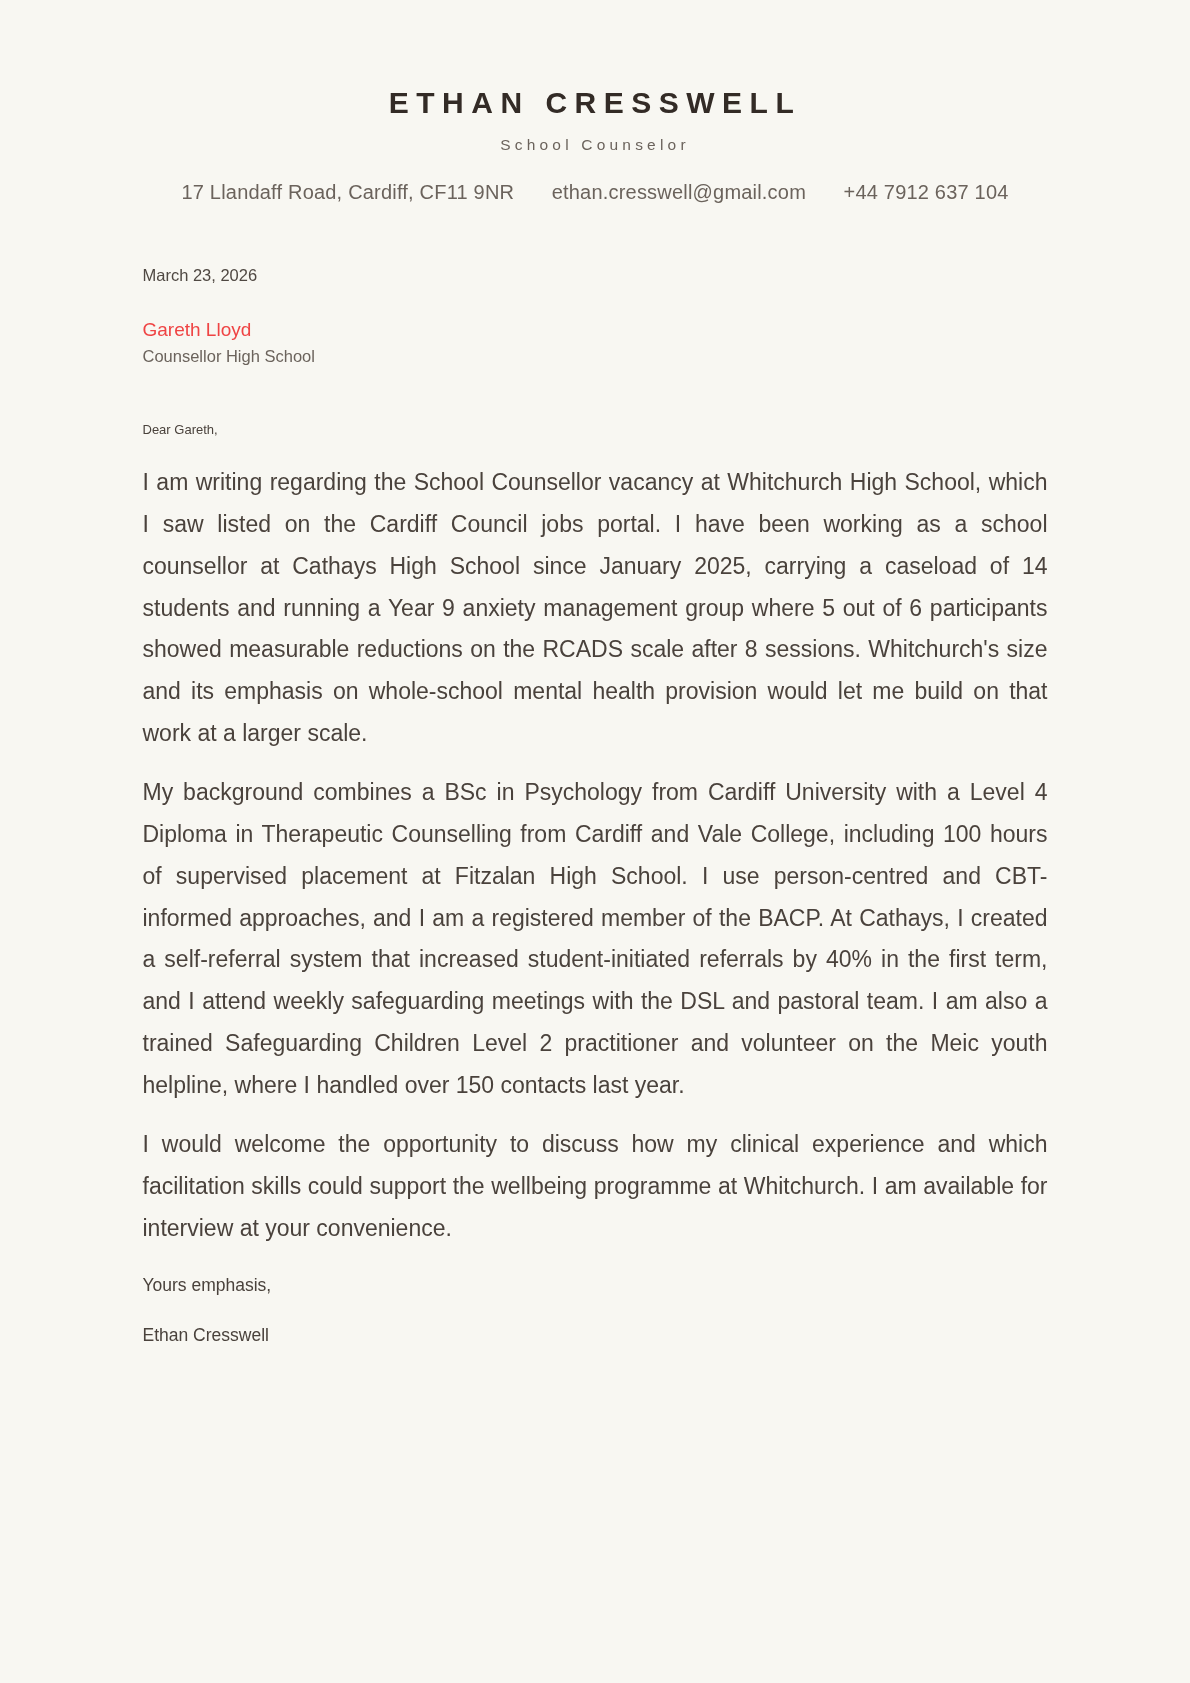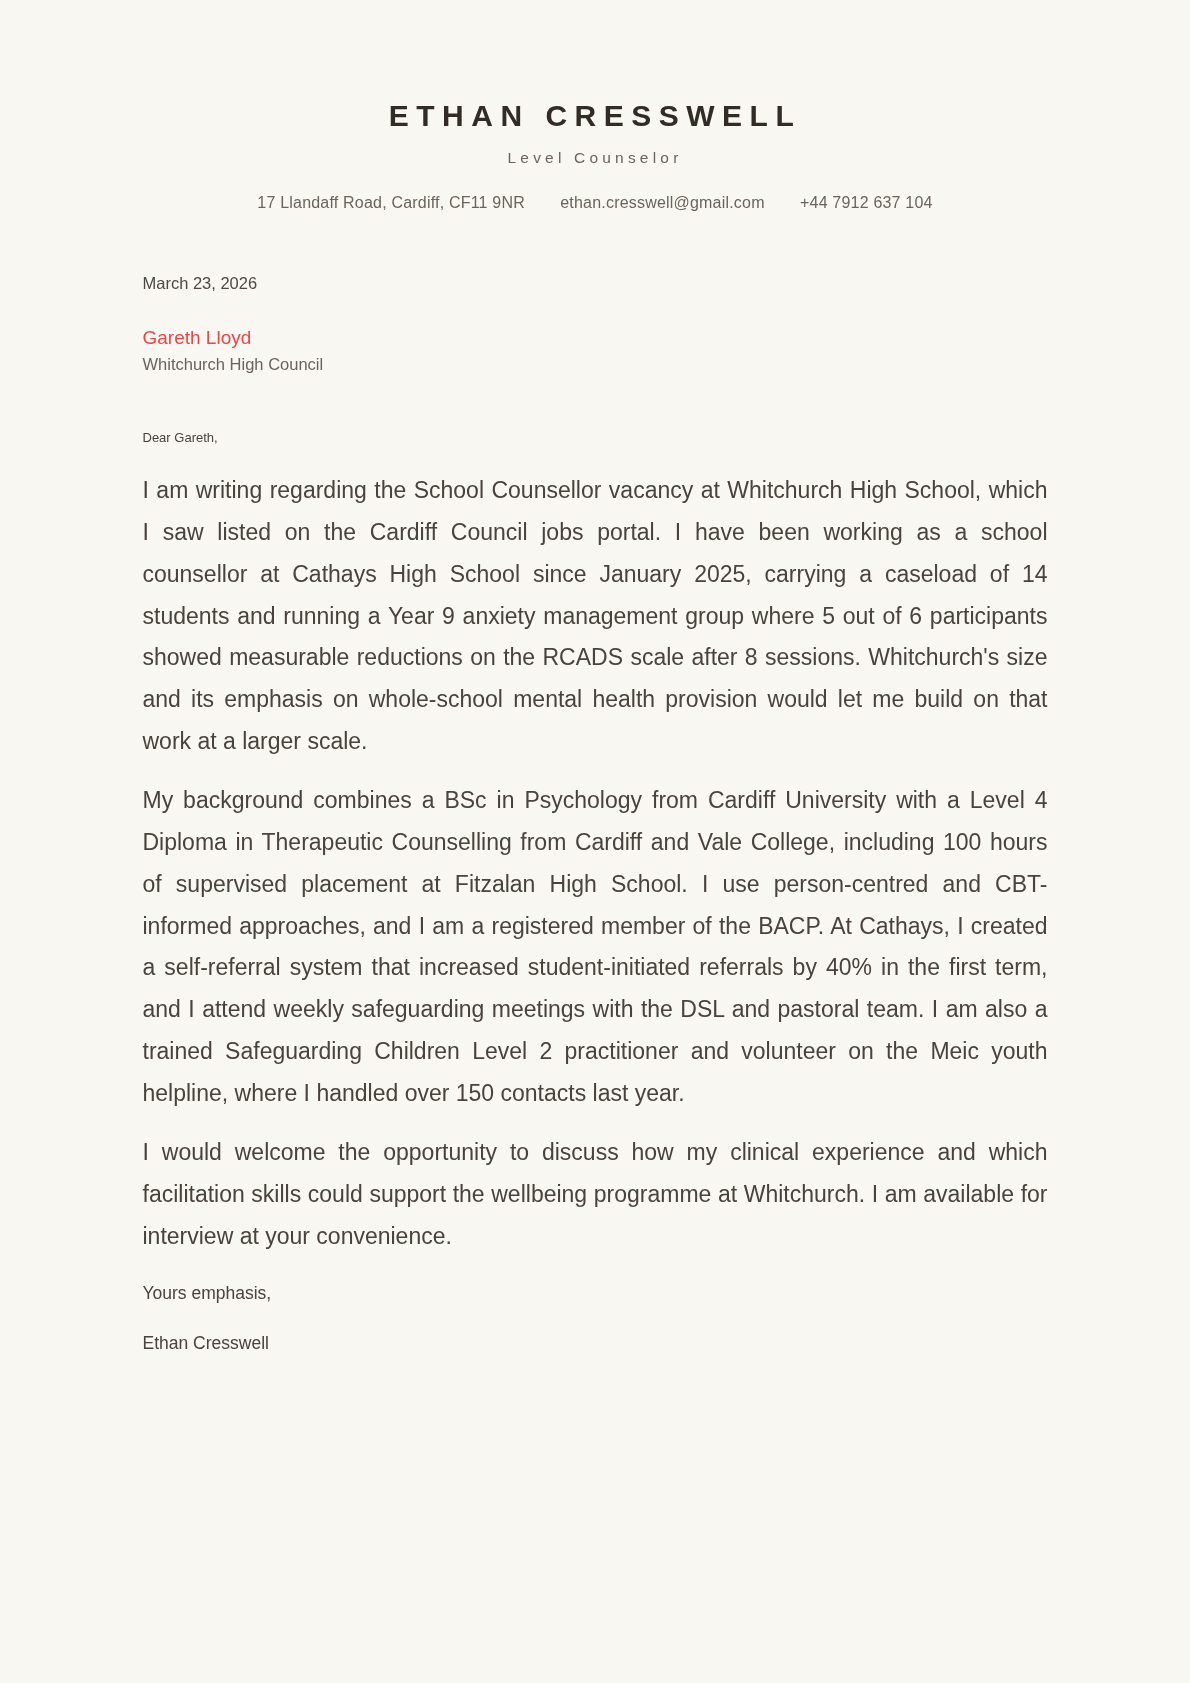--- a/index.html
+++ b/index.html
@@ -11,21 +11,21 @@
     height: 1683px;
     background: #f8f7f2;
     font-family: "Liberation Sans", sans-serif;
     color: #4a423c;
     overflow: hidden;
   }
   .page {
     width: 1190px;
     height: 1683px;
     box-sizing: border-box;
-    padding: 13px;
+    padding: 0;
     position: relative;
   }
 
   
   .header {
     text-align: center;
     padding-top: 86px;
   }
   .name {
     font-size: 30px;
@@ -37,21 +37,21 @@
   }
   .role {
     margin-top: 17px;
     font-size: 15.5px;
     font-weight: 400;
     letter-spacing: 4.2px;
     color: #6b635c;
   }
   .contact {
     margin-top: 27px;
-    font-size: 16px;
+    font-size: 20px;
     color: #6b635c;
     letter-spacing: 0.2px;
   }
   .contact .sep {
     display: inline-block;
     width: 26px;
   }
 
   
   .letter {
@@ -100,37 +100,37 @@
     margin-top: 29px;
   }
 </style>
 </head>
 <body>
 
 <div class="page">
 
   <div class="header">
     <div class="name">ETHAN CRESSWELL</div>
-    <div class="role">Level Counselor</div>
+    <div class="role">School Counselor</div>
     <div class="contact">
       <span>17 Llandaff Road, Cardiff, CF11 9NR</span>
       <span class="sep"></span>
       <span>ethan.cresswell@gmail.com</span>
       <span class="sep"></span>
       <span>+44 7912 637 104</span>
     </div>
   </div>
 
   <div class="letter">
 
     <div class="date">March 23, 2026</div>
 
     <div class="recipient">
       <div class="recipient-name">Gareth Lloyd</div>
-      <div class="recipient-org">Whitchurch High Council</div>
+      <div class="recipient-org">Counsellor High School</div>
     </div>
 
     <div class="salutation">Dear Gareth,</div>
 
     <p class="para">I am writing regarding the School Counsellor vacancy at Whitchurch High School, which I saw listed on the Cardiff Council jobs portal. I have been working as a school counsellor at Cathays High School since January 2025, carrying a caseload of 14 students and running a Year 9 anxiety management group where 5 out of 6 participants showed measurable reductions on the RCADS scale after 8 sessions. Whitchurch's size and its emphasis on whole-school mental health provision would let me build on that work at a larger scale.</p>
     <p class="para">My background combines a BSc in Psychology from Cardiff University with a Level 4 Diploma in Therapeutic Counselling from Cardiff and Vale College, including 100 hours of supervised placement at Fitzalan High School. I use person-centred and CBT-informed approaches, and I am a registered member of the BACP. At Cathays, I created a self-referral system that increased student-initiated referrals by 40% in the first term, and I attend weekly safeguarding meetings with the DSL and pastoral team. I am also a trained Safeguarding Children Level 2 practitioner and volunteer on the Meic youth helpline, where I handled over 150 contacts last year.</p>
     <p class="para">I would welcome the opportunity to discuss how my clinical experience and which facilitation skills could support the wellbeing programme at Whitchurch. I am available for interview at your convenience.</p>
 
     <div class="closing">Yours emphasis,</div>
     <div class="signature">Ethan Cresswell</div>

